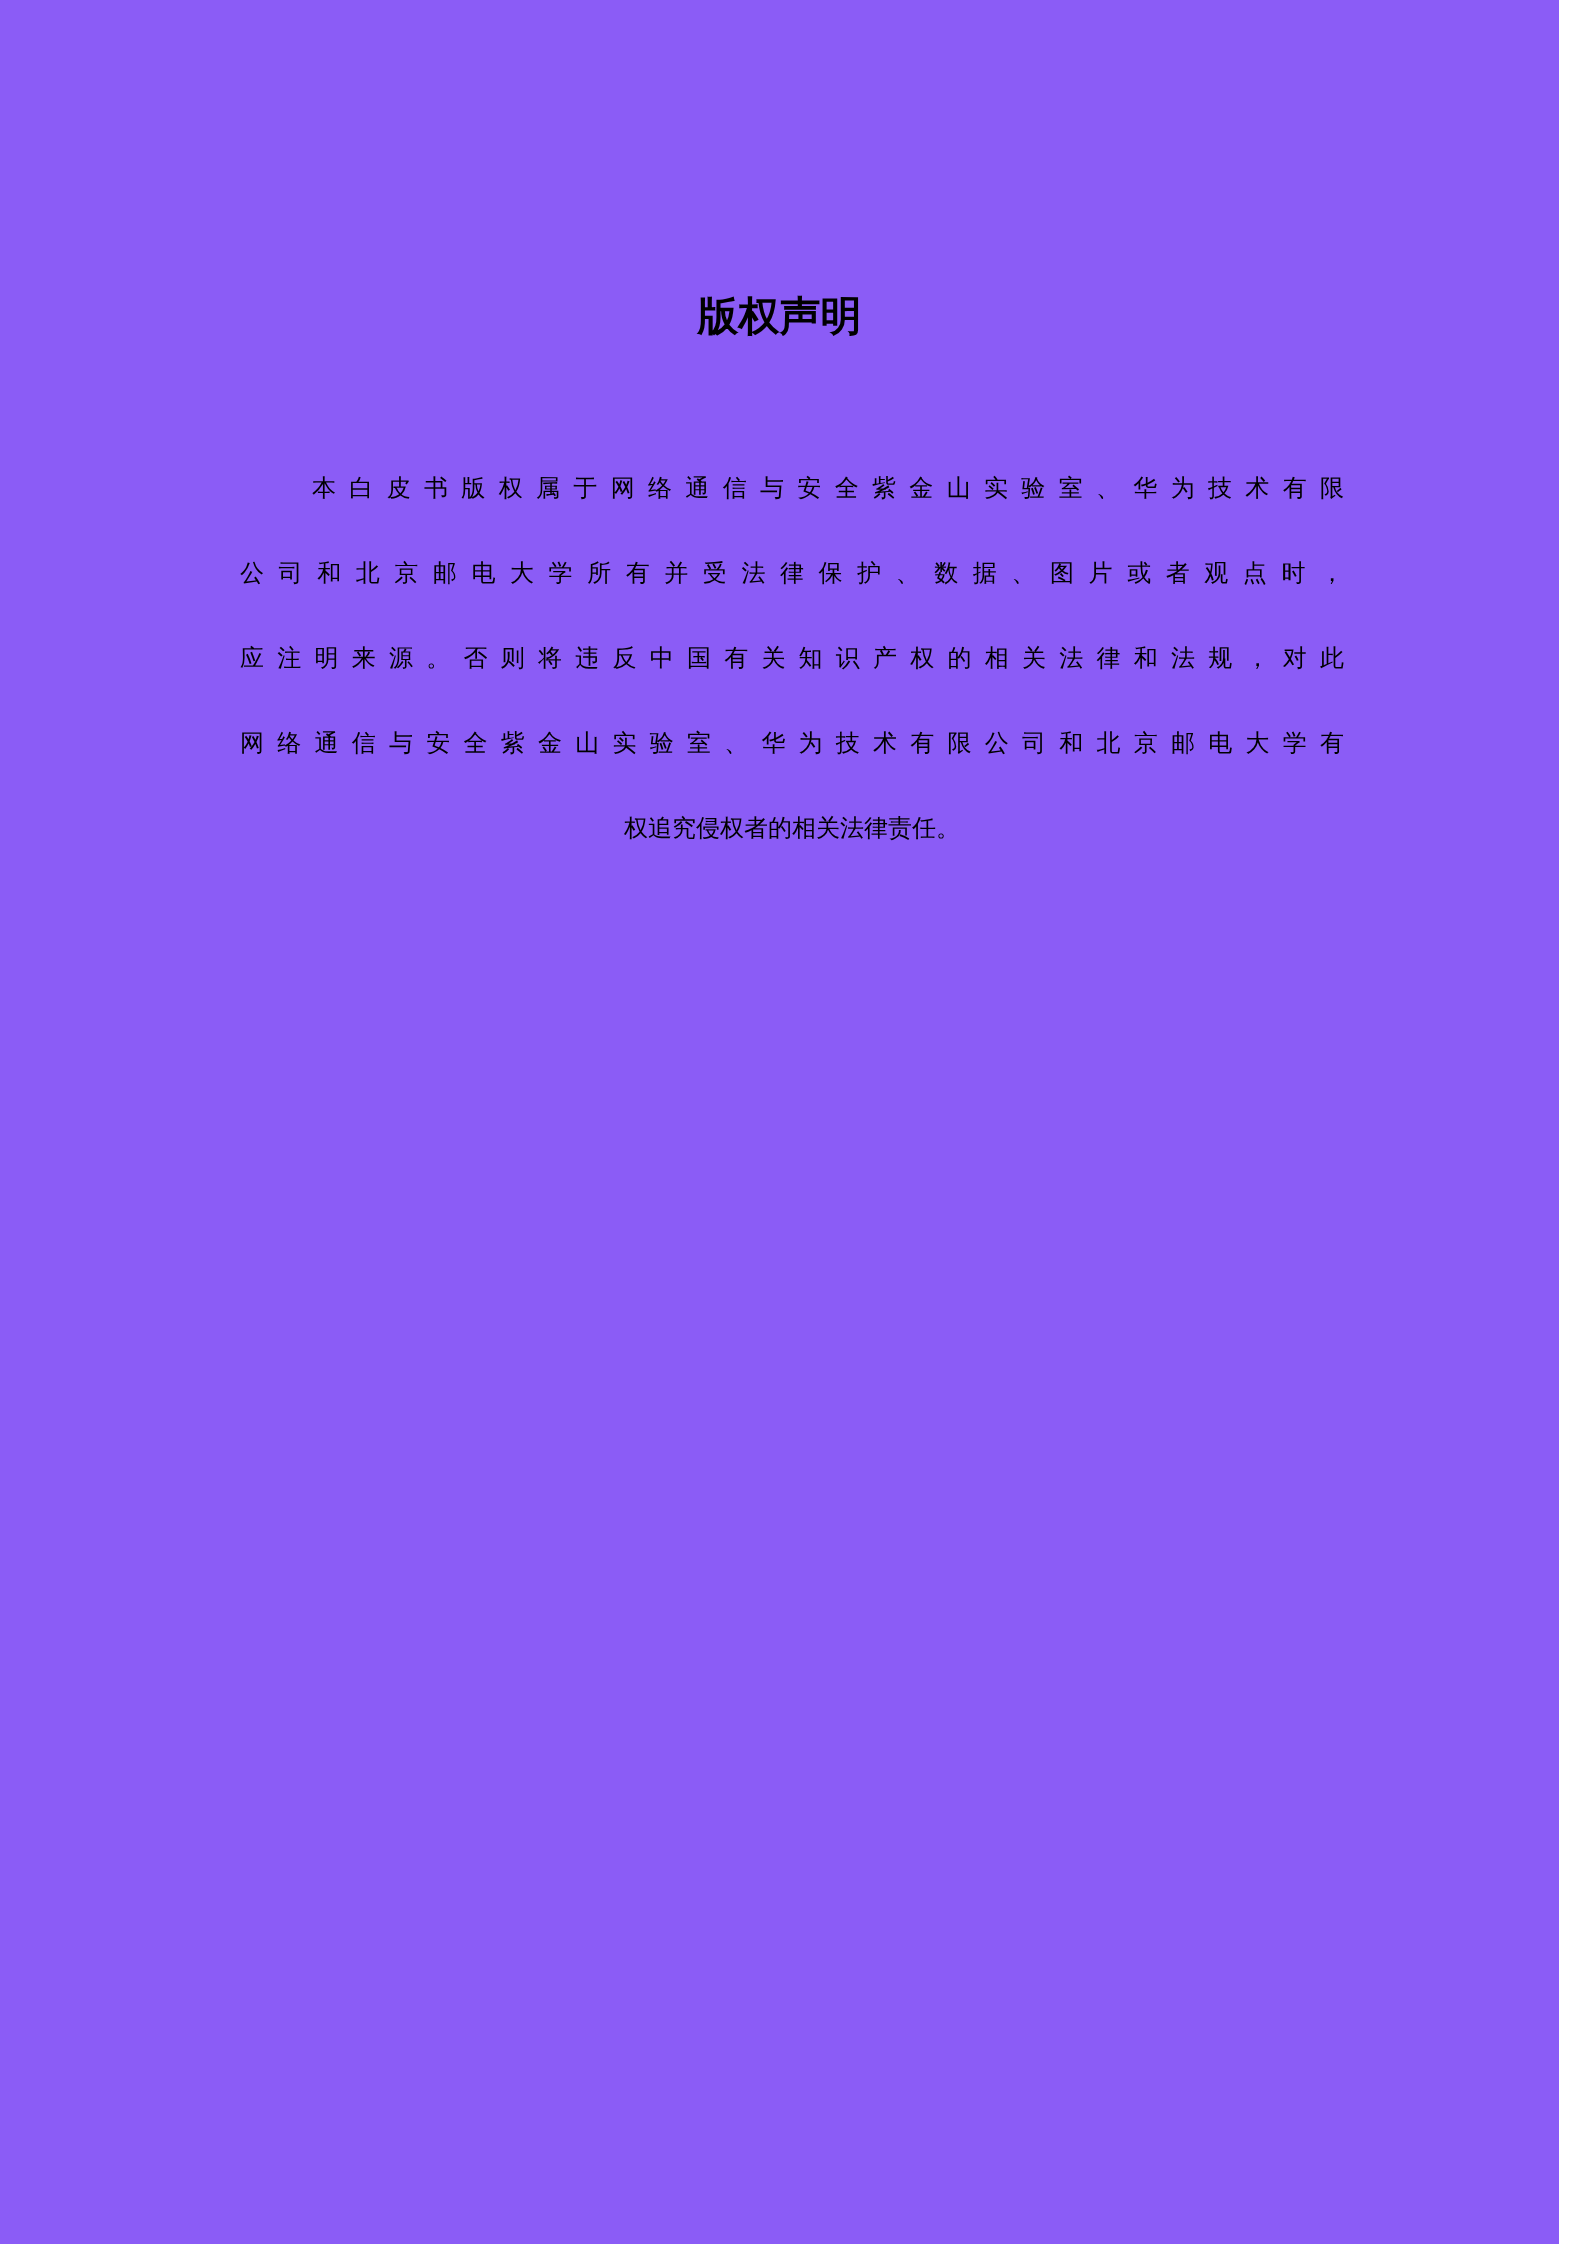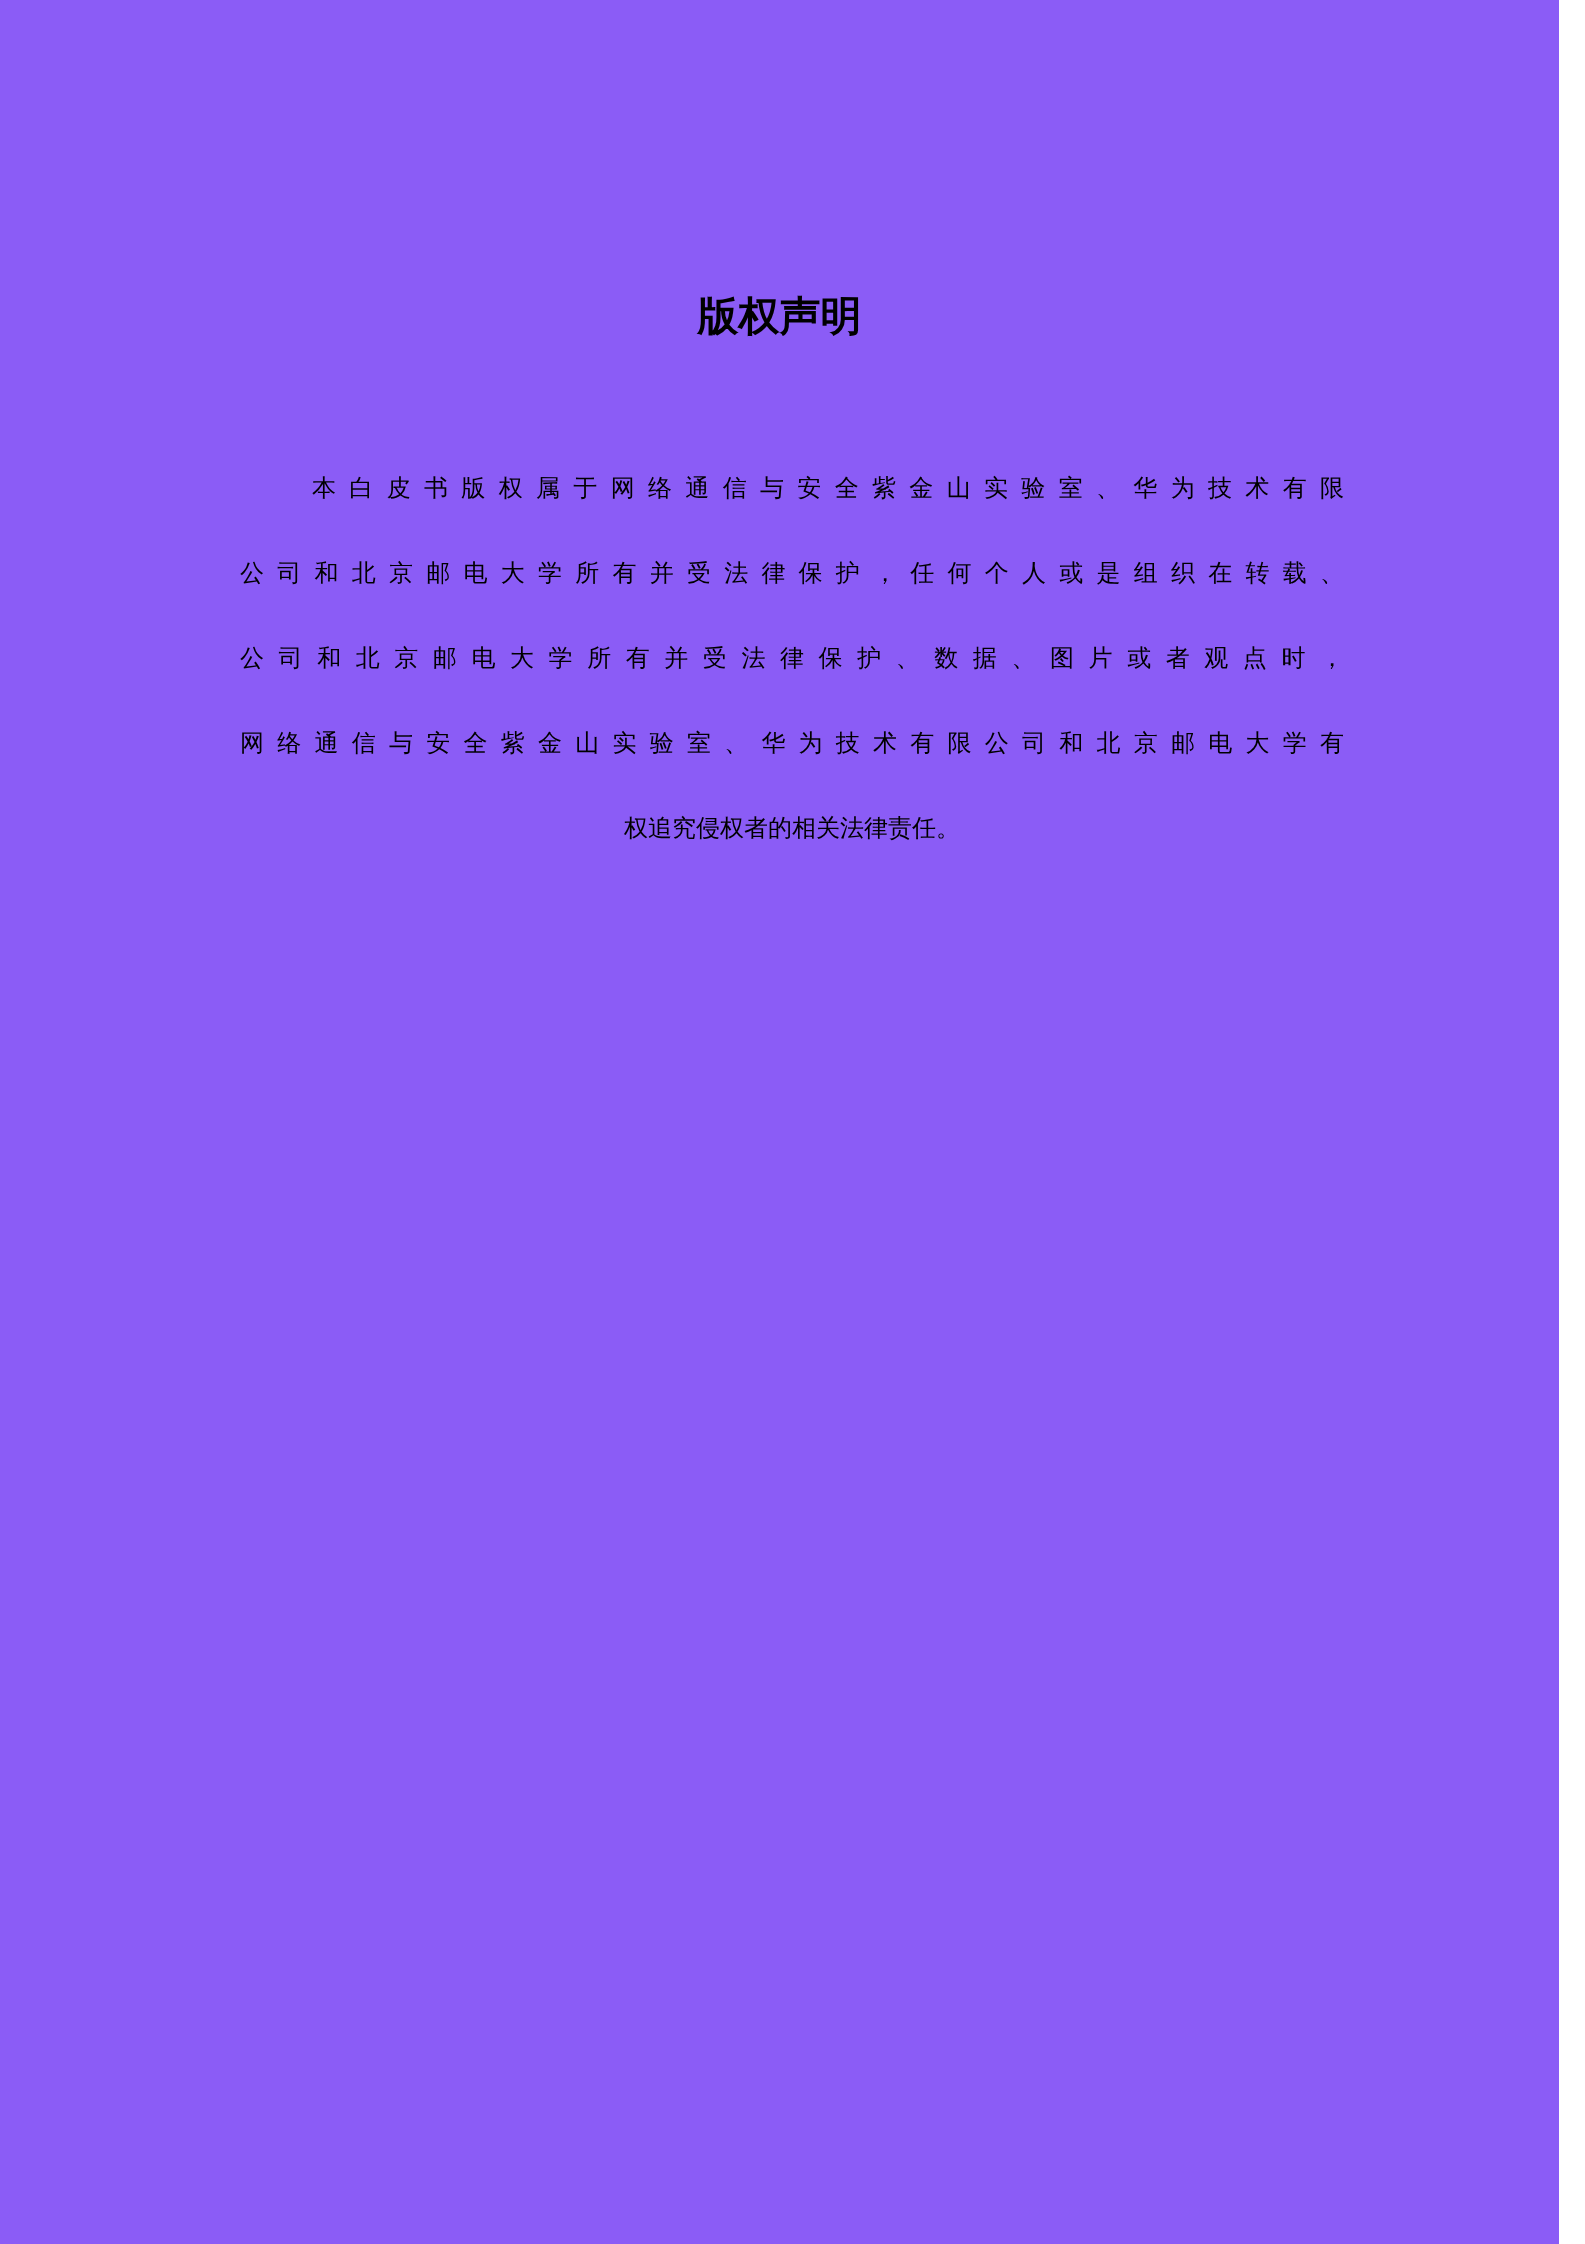--- a/index.html
+++ b/index.html
@@ -53,19 +53,19 @@
 </style>
 </head>
 <body>
 
 <div class="page">
 
   <h1 class="doc-title">版权声明</h1>
 
   <div class="copyright-paragraph">
     <div class="para-line first">本白皮书版权属于网络通信与安全紫金山实验室、华为技术有限</div>
-    <div class="para-line">公司和北京邮电大学所有并受法律保护，任何个人或是组织在转载、</div>
     <div class="para-line">公司和北京邮电大学所有并受法律保护、数据、图片或者观点时，</div>
+    <div class="para-line">应注明来源。否则将违反中国有关知识产权的相关法律和法规，对此</div>
     <div class="para-line">网络通信与安全紫金山实验室、华为技术有限公司和北京邮电大学有</div>
     <div class="para-line last">权追究侵权者的相关法律责任。</div>
   </div>
 
 </div>
 
 </body></html>

